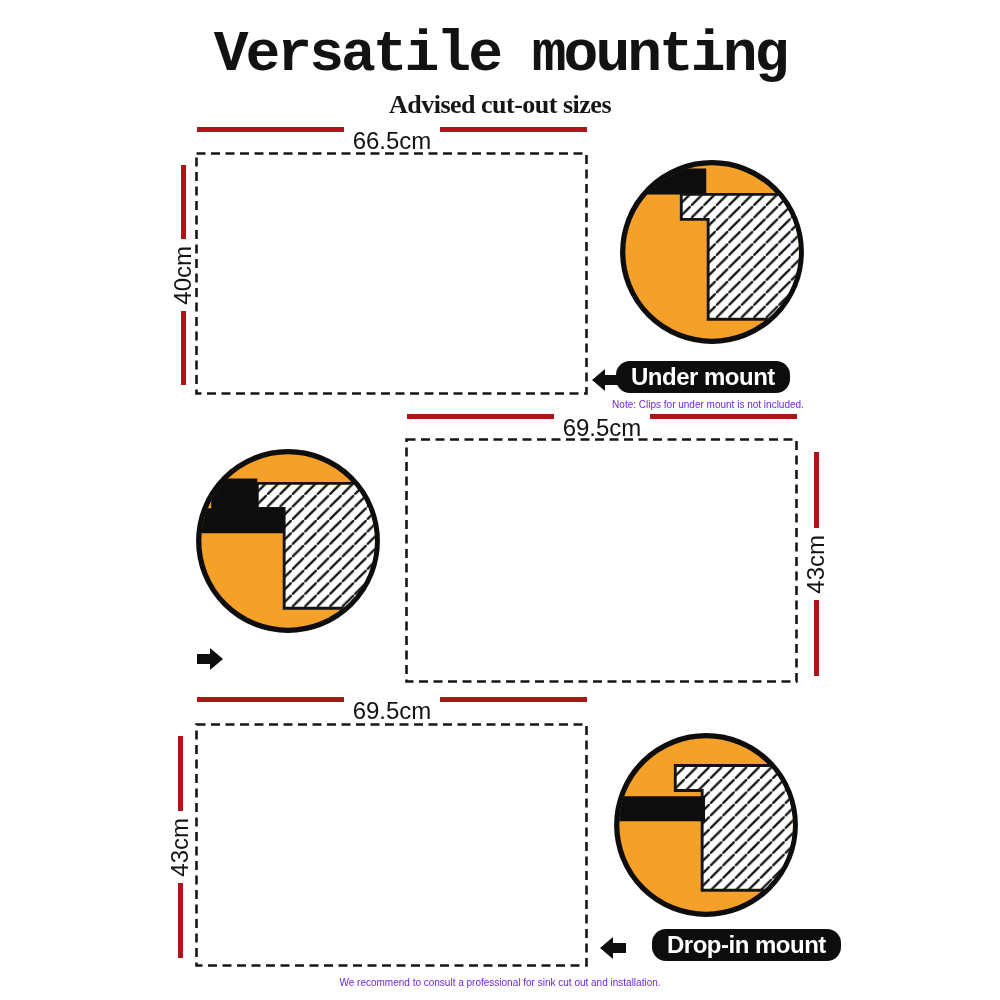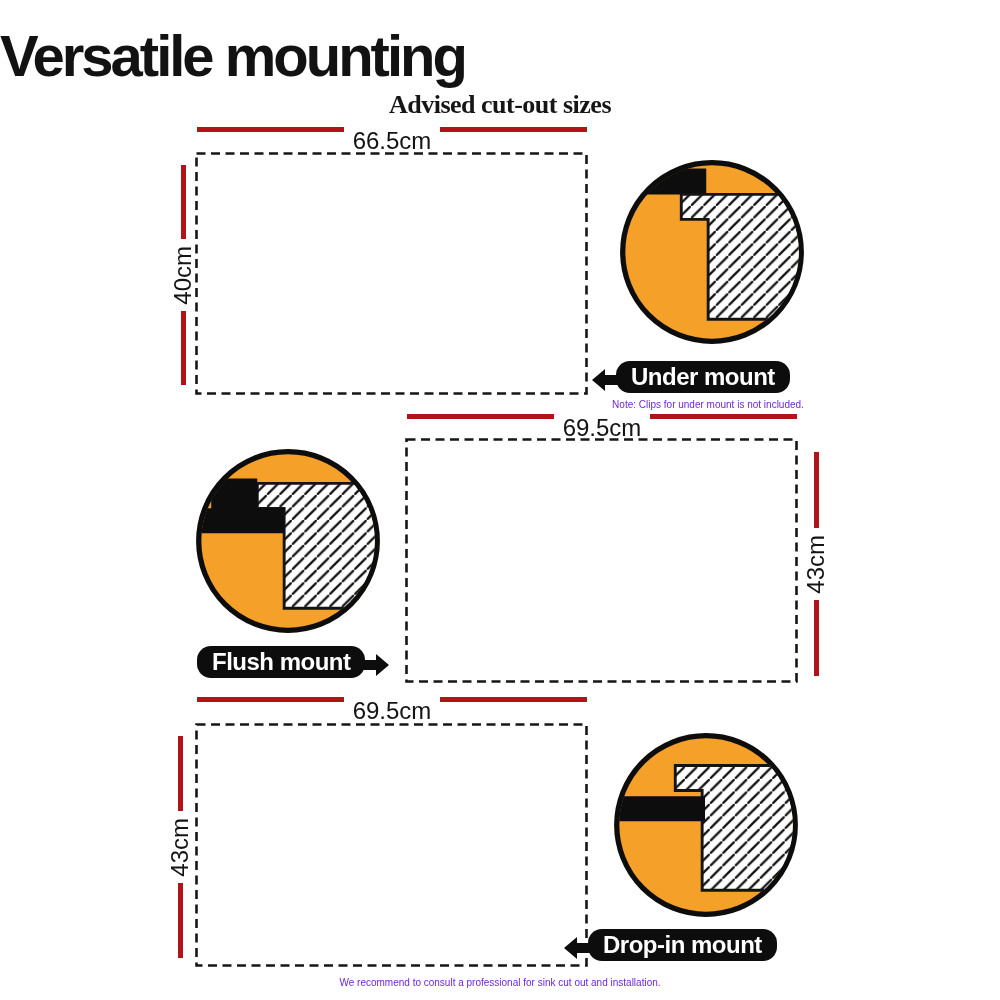--- a/index.html
+++ b/index.html
@@ -3,22 +3,22 @@
 <meta charset="utf-8">
 <style>
   html,body{margin:0;padding:0;}
   body{
     width:1000px;height:1000px;position:relative;background:#ffffff;
     font-family:"Liberation Sans", sans-serif;color:#121212;overflow:hidden;
   }
   .abs{position:absolute;}
 
   .page-title{
-    top:22px;left:0;width:1000px;text-align:left;
-    font-size:58px;font-weight:800;letter-spacing:-3px;color:#121212;
+    top:22px;left:0;width:1000px;text-align:center;
+    font-size:58px;font-weight:800;letter-spacing:-3px;color:#121212;font-family:Liberation Mono, monospace;
   }
   .page-subtitle{
     top:90px;left:0;width:1000px;text-align:center;
     font-size:26px;font-weight:600;letter-spacing:-0.5px;color:#161616;font-family:Liberation Serif, serif;
   }
 
   
   .hdim{display:flex;height:22px;}
   .hdim .dline{flex:1;height:5px;background:var(--accent-red,#B11418);}
   .dim-text{padding:0 9px;font-size:24px;font-weight:500;color:#141414;white-space:nowrap;}
@@ -123,21 +123,20 @@
       </clipPath>
   </defs>
   <circle cx="100" cy="100" r="93" style="fill:var(--sink-orange,#F4A029)" stroke="#0d0d0d" stroke-width="5.5"></circle>
   <g clip-path="url(#c2)">
     <path d="M68,40 H206 V170 H96 V66 H68 Z" fill="url(#h2)" stroke="#141414" stroke-width="3"></path>
     <path d="M20,35 H68 V66 H96 V92 H4 V66 H20 Z" fill="#0d0d0d"></path>
   </g>
 </svg>
 
 <div class="abs mount-tag" style="left:197px;top:646px;">
-  <div class="pill fuse-r">Flush mount</div>
   <svg class="tag-arrow" width="26" height="26" viewBox="0 0 26 26">
     <polygon points="26,13 13,2 13,8 0,8 0,18 13,18 13,24" style="fill:var(--tag-black,#0d0d0d)"></polygon>
   </svg>
 </div>
 
 <div class="abs hdim" style="left:197px;top:697px;width:390px;">
   <div class="dline"></div>
   <div class="dim-text">69.5cm</div>
   <div class="dline"></div>
 </div>
@@ -162,20 +161,20 @@
         <circle cx="100" cy="100" r="90.5"></circle>
       </clipPath>
   </defs>
   <circle cx="100" cy="100" r="93" style="fill:var(--sink-orange,#F4A029)" stroke="#0d0d0d" stroke-width="5.5"></circle>
   <g clip-path="url(#c3)">
     <path d="M68,38 H206 V168 H96 V64 H68 Z" fill="url(#h3)" stroke="#141414" stroke-width="3"></path>
     <path d="M8,70 H99 V96 H8 Z" fill="#0d0d0d"></path>
   </g>
 </svg>
 
-<div class="abs mount-tag" style="left:564px;top:929px;">
+<div class="abs mount-tag" style="left:600px;top:929px;gap:28px;">
   <svg class="tag-arrow" width="26" height="26" viewBox="0 0 26 26">
     <polygon points="0,13 13,2 13,8 26,8 26,18 13,18 13,24" style="fill:var(--tag-black,#0d0d0d)"></polygon>
   </svg>
   <div class="pill fuse-l">Drop-in mount</div>
 </div>
 
 <div class="abs small-note footer-note">We recommend to consult a professional for sink cut out and installation.</div>
 
 </body></html>

